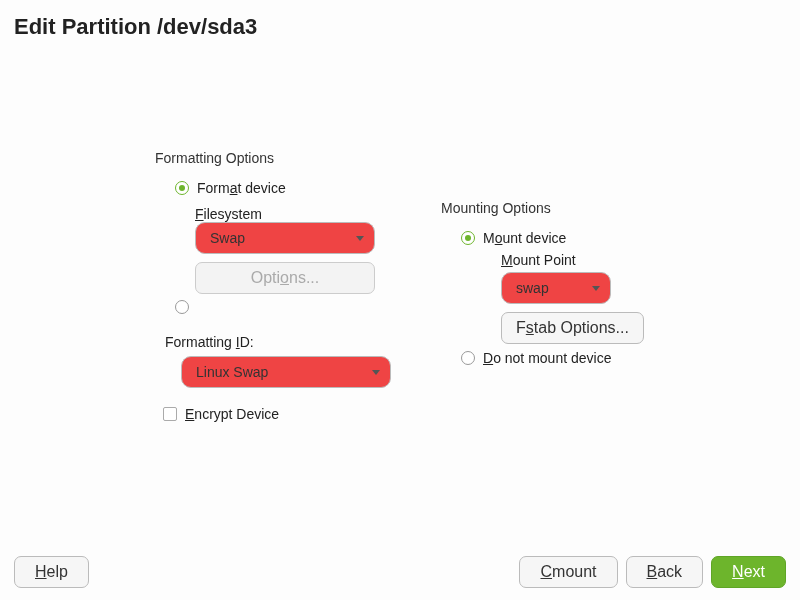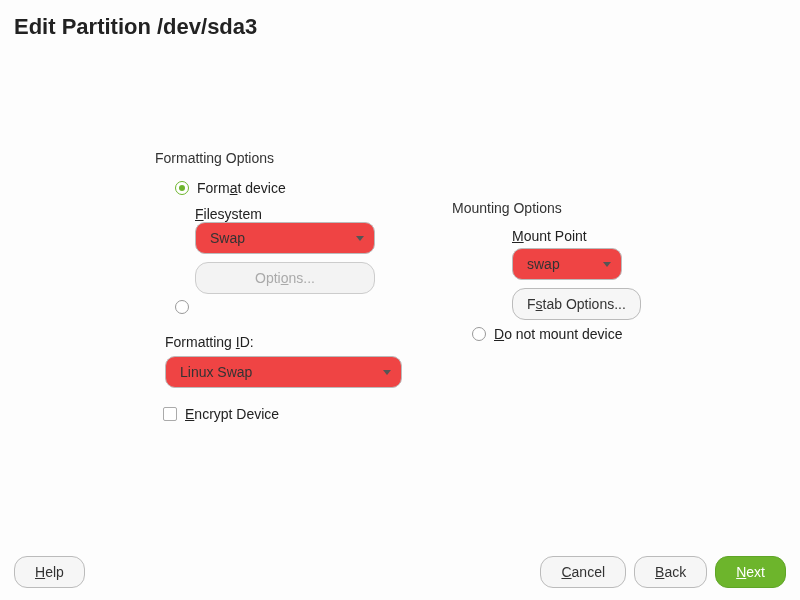--- a/index.html
+++ b/index.html
@@ -78,35 +78,35 @@
   .combo-narrow { margin-left: 60px; width: 110px; }
   .combo .caret {
     width: 0; height: 0;
     border-left: 4px solid transparent;
     border-right: 4px solid transparent;
     border-top: 5px solid #555;
   }
   .btn {
     height: 32px;
     border: 1px solid #bbb;
-    border-radius: 13px;
+    border-radius: 7px;
     background: #f6f6f6;
     display: inline-flex;
     align-items: center;
     justify-content: center;
     padding: 0 14px;
     color: #333;
-    font-size: 14px;
+    font-size: 16px;
   }
   .btn.disabled { color: #aaa; background: #f3f3f3; border-color: #ccc; }
   .options-btn { margin-left: 40px; width: 180px; margin-top: 8px; }
   .fstab-btn { margin-left: 60px; margin-top: 8px; }
   .underline { text-decoration: underline; }
   .partition-id-label { margin-left: 10px; margin-top: 16px; margin-bottom: 6px; }
-  .partition-combo { margin-left: 10px; width: 237px; }
+  .partition-combo { margin-left: 26px; width: 210px; }
   .encrypt-row { margin-left: 8px; margin-top: 18px; }
   .col-right { margin-top: 50px; }
   .footer {
     position: absolute;
     left: 14px; right: 14px; bottom: 12px;
     display: flex;
     align-items: center;
     justify-content: space-between;
   }
   .footer-left, .footer-right { display: flex; gap: 8px; }
@@ -159,20 +159,26 @@
 
     <div class="check-row encrypt-row">
       <span class="checkbox-box"></span>
       <span><span class="underline">E</span><span>ncrypt Device</span></span>
     </div>
   </div>
 
   <div class="col col-right">
     <div class="section-header">Mounting Options</div>
 
+    <div class="radio-row">
+      <span class="radio-outer selected">
+          <span class="radio-inner"></span>
+        </span>
+      <span><span>M</span><span class="underline">o</span><span>unt device</span></span>
+    </div>
 
     <div class="field-label-2"><span class="underline">M</span><span>ount Point</span></div>
     <div class="combo combo-narrow">
       <span>swap</span>
       <span class="caret"></span>
     </div>
 
     <div class="btn fstab-btn">
       <span>F</span>
         <span class="underline">s</span>
@@ -190,21 +196,21 @@
 <div class="footer">
   <div class="footer-left">
     <div class="btn">
         <span class="underline">H</span>
         <span>elp</span>
       </div>
   </div>
   <div class="footer-right">
     <div class="btn">
         <span class="underline">C</span>
-        <span>ancel</span>
+        <span>mount</span>
       </div>
     <div class="btn">
         <span class="underline">B</span>
         <span>ack</span>
       </div>
     <div class="btn primary">
         <span class="underline">N</span>
         <span>ext</span>
       </div>
   </div>

